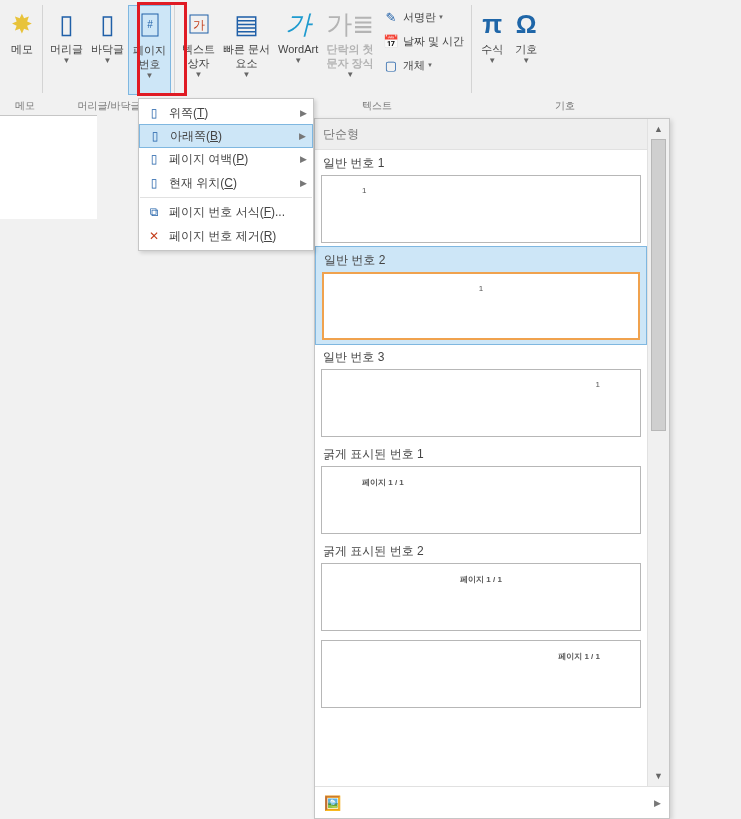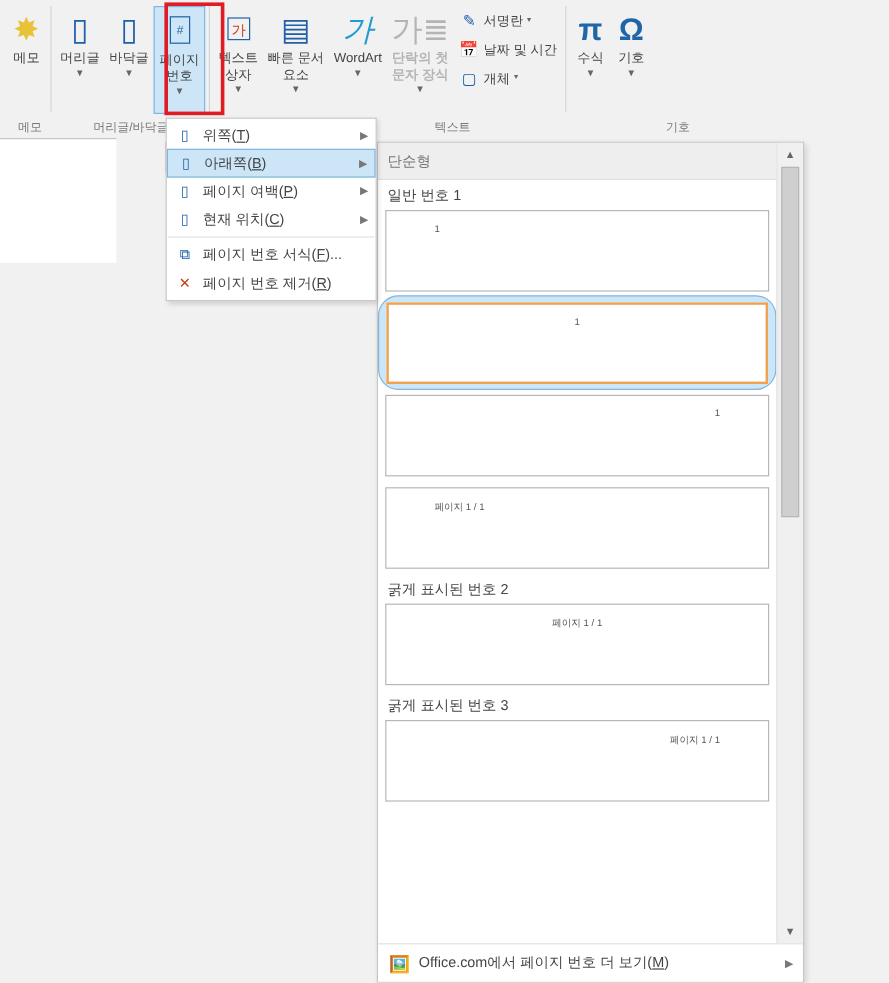--- a/index.html
+++ b/index.html
@@ -40,25 +40,25 @@
     .pn-item .m-ico.red { color:#c43e1c; }
     .pn-item .m-lbl u { text-decoration:underline; }
     .pn-item .m-sub { margin-left:auto; font-size:9px; color:#777; }
     .pn-sep { height:1px; background:#e1e1e1; margin:2px 1px; }
     .pn-item.hov { background:#cde6f7; border:1px solid #7fb7e0; height:24px; margin:-1px 0; }
 
     
     .gallery { position:absolute; left:314px; top:118px; width:356px; height:701px; background:#fff; border:1px solid #c6c6c6; box-shadow:2px 2px 5px rgba(0,0,0,.15); z-index:9; }
     .gal-body { position:absolute; left:0; top:0; right:22px; bottom:32px; overflow:hidden; }
     .gal-header { background:#eeeeee; color:#777; font-size:12px; padding:7px 8px 6px; border-bottom:1px solid #e1e1e1; }
-    .gal-item { padding:5px 6px 4px; cursor:pointer;border-radius:17px; }
+    .gal-item { padding:5px 6px 4px; cursor:pointer; }
     .gal-item .title { font-size:12px; color:#444; padding:0 2px 3px; }
     .preview { border:1px solid #b7b7b7; height:68px; position:relative; background:#fff; }
     .preview .pg-num { position:absolute; font-size:8px; color:#555; }
-    .preview .pg-bold { position:absolute; font-size:8px; color:#555; font-weight:normal; }
+    .preview .pg-bold { position:absolute; font-size:8px; color:#555; font-weight:bold; }
 
     .gal-item.sel { background:#cde6f7; border:1px solid #7fb7e0; margin:-1px 0; }
     .gal-item.sel .preview { border-color:#f0a24e; border-width:2px; }
 
     .scrollbar { position:absolute; right:0; top:0; width:22px; bottom:32px; background:#f0f0f0; border-left:1px solid #e1e1e1; }
     .sb-btn { height:20px; display:flex; align-items:center; justify-content:center; font-size:9px; color:#666; }
     .sb-thumb { position:absolute; left:3px; right:3px; top:20px; height:292px; background:#cfcfcf; border:1px solid #b7b7b7; }
 
     .gal-footer { position:absolute; left:0; right:0; bottom:0; height:32px; display:flex; align-items:center; padding:0 8px; font-size:12px; color:#444; border-top:1px solid #e1e1e1; background:#fff; }
     .gal-footer .f-ico { width:20px; text-align:center; margin-right:6px; font-size:14px; }
@@ -212,58 +212,59 @@
     <div class="gal-header">단순형</div>
 
     <div class="gal-item">
       <div class="title">일반 번호 1</div>
       <div class="preview">
         <span class="pg-num" style="left:40px; top:10px;">1</span>
       </div>
     </div>
 
     <div class="gal-item sel">
+      <div class="title">일반 번호 2</div>
       <div class="preview">
         <span class="pg-num" style="left:50%; transform:translateX(-50%); top:10px;">1</span>
       </div>
     </div>
 
     <div class="gal-item">
+      <div class="title">일반 번호 3</div>
       <div class="preview">
         <span class="pg-num" style="right:40px; top:10px;">1</span>
       </div>
     </div>
 
 
     <div class="gal-item">
+      <div class="title">굵게 표시된 번호 1</div>
       <div class="preview">
         <span class="pg-bold" style="left:40px; top:10px;">페이지 1 / 1</span>
       </div>
     </div>
 
     <div class="gal-item">
       <div class="title">굵게 표시된 번호 2</div>
       <div class="preview">
         <span class="pg-bold" style="left:50%; transform:translateX(-50%); top:10px;">페이지 1 / 1</span>
       </div>
     </div>
 
     <div class="gal-item">
-      <div class="title">굵게 표시된 번호 3</div>
       <div class="preview">
         <span class="pg-bold" style="right:40px; top:10px;">페이지 1 / 1</span>
       </div>
     </div>
 
   </div>
 
   <div class="scrollbar">
     <div class="sb-btn">▲</div>
     <div class="sb-thumb"></div>
     <div class="sb-btn" style="position:absolute;bottom:0;left:0;right:0;">▼</div>
   </div>
 
   <div class="gal-footer">
     <span class="f-ico">🖼️</span>
-    <span>Office.com에서 페이지 번호 더 보기(<u>M</u>)</span>
     <span class="f-sub">▶</span>
   </div>
 </div>
 
 </body></html>

